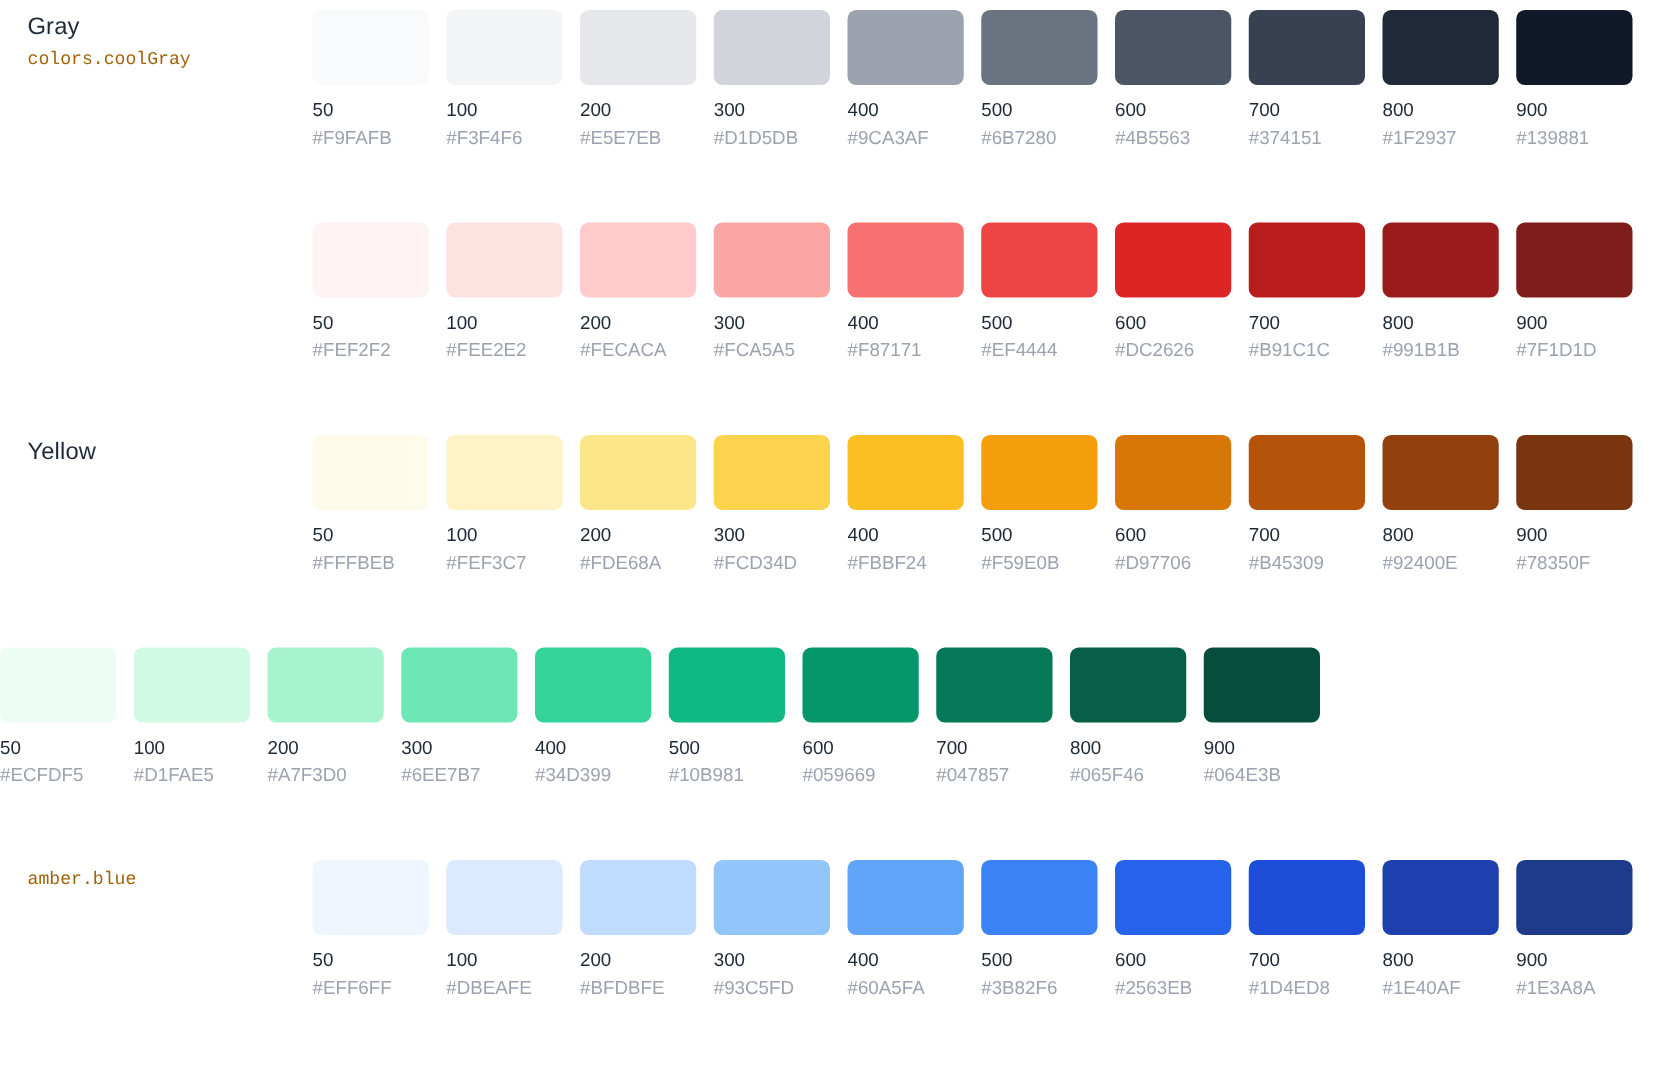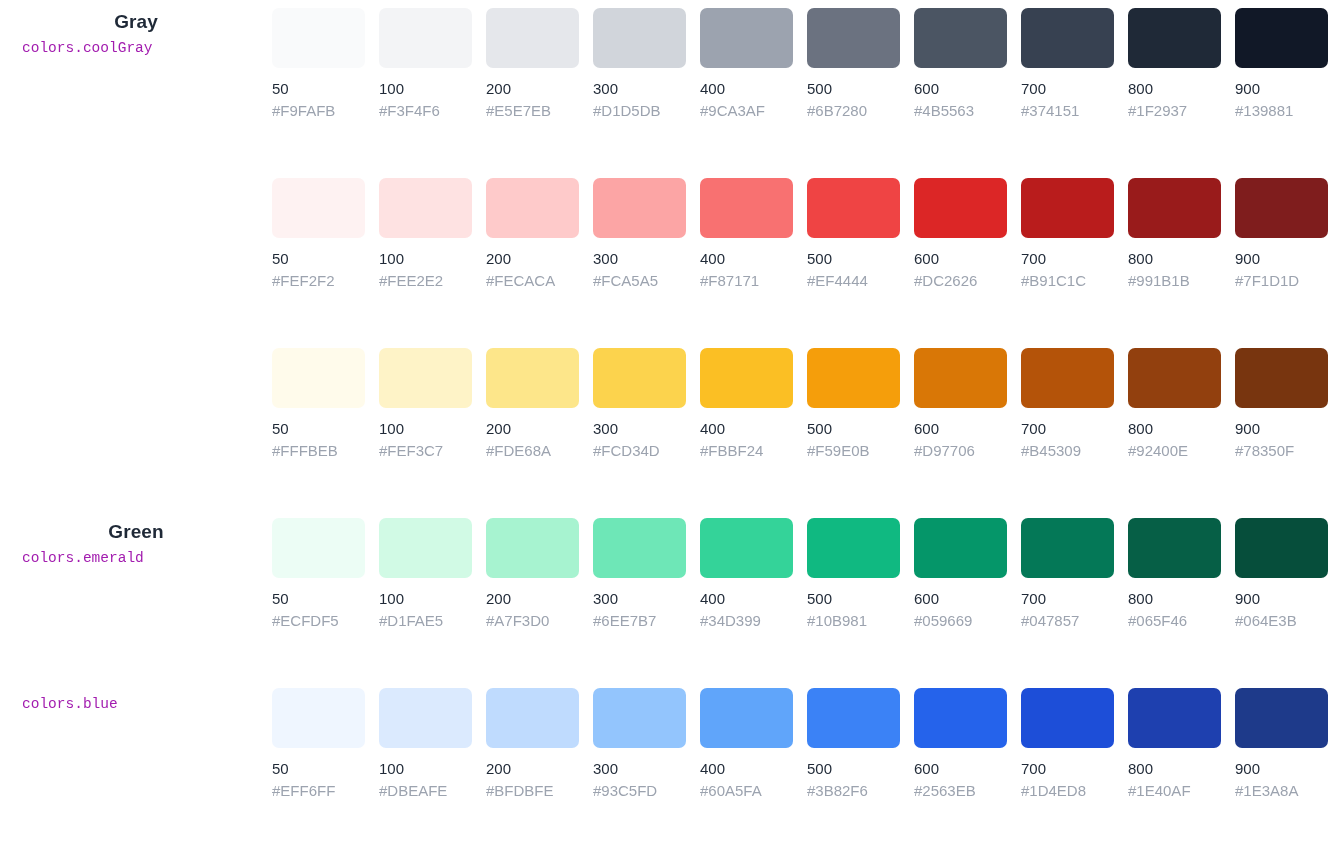--- a/index.html
+++ b/index.html
@@ -32,39 +32,37 @@
     width: 250px;
     flex: 0 0 250px;
     padding-left: 22px;
     box-sizing: border-box;
     padding-top: 2px;
   }
 
   .row-name {
     font-family: "Liberation Sans", sans-serif;
     font-size: 19px;
-    font-weight: bold;
+    font-weight: normal;
     color: #1f2937;
     line-height: 24px;
     letter-spacing: 0.1px;
-    text-align: center;
   }
 
   .row-token {
     font-family: "Liberation Mono", monospace;
     font-size: 14.5px;
-    color: #a21caf;
+    color: #a16207;
     line-height: 22px;
     margin-top: 3px;
   }
 
   .swatches {
     display: flex;
     flex: 1 1 auto;
-    justify-content: flex-end;
   }
 
   .swatch-cell {
     width: 93px;
     margin-right: 14px;
     flex: 0 0 93px;
   }
   .swatch-cell:last-child {
     margin-right: 0;
   }
@@ -226,20 +224,21 @@
   <div class="swatch-cell">
     <span class="swatch-chip" style="background-color: rgb(127, 29, 29);"></span>
     <div class="swatch-step">900</div>
     <div class="swatch-hex">#7F1D1D</div>
   </div>
 </div>
   </div>
 
   <div class="palette-row">
     <div class="row-label">
+      <div class="row-name">Yellow</div>
     </div>
     <div class="swatches">
   <div class="swatch-cell">
     <span class="swatch-chip" style="background-color: rgb(255, 251, 235);"></span>
     <div class="swatch-step">50</div>
     <div class="swatch-hex">#FFFBEB</div>
   </div>
 
   <div class="swatch-cell">
     <span class="swatch-chip" style="background-color: rgb(254, 243, 199);"></span>
@@ -291,24 +290,20 @@
 
   <div class="swatch-cell">
     <span class="swatch-chip" style="background-color: rgb(120, 53, 15);"></span>
     <div class="swatch-step">900</div>
     <div class="swatch-hex">#78350F</div>
   </div>
 </div>
   </div>
 
   <div class="palette-row">
-    <div class="row-label">
-      <div class="row-name">Green</div>
-      <div class="row-token">colors.emerald</div>
-    </div>
     <div class="swatches">
   <div class="swatch-cell">
     <span class="swatch-chip" style="background-color: rgb(236, 253, 245);"></span>
     <div class="swatch-step">50</div>
     <div class="swatch-hex">#ECFDF5</div>
   </div>
 
   <div class="swatch-cell">
     <span class="swatch-chip" style="background-color: rgb(209, 250, 229);"></span>
     <div class="swatch-step">100</div>
@@ -360,21 +355,21 @@
   <div class="swatch-cell">
     <span class="swatch-chip" style="background-color: rgb(6, 78, 59);"></span>
     <div class="swatch-step">900</div>
     <div class="swatch-hex">#064E3B</div>
   </div>
 </div>
   </div>
 
   <div class="palette-row">
     <div class="row-label">
-      <div class="row-token">colors.blue</div>
+      <div class="row-token">amber.blue</div>
     </div>
     <div class="swatches">
   <div class="swatch-cell">
     <span class="swatch-chip" style="background-color: rgb(239, 246, 255);"></span>
     <div class="swatch-step">50</div>
     <div class="swatch-hex">#EFF6FF</div>
   </div>
 
   <div class="swatch-cell">
     <span class="swatch-chip" style="background-color: rgb(219, 234, 254);"></span>

